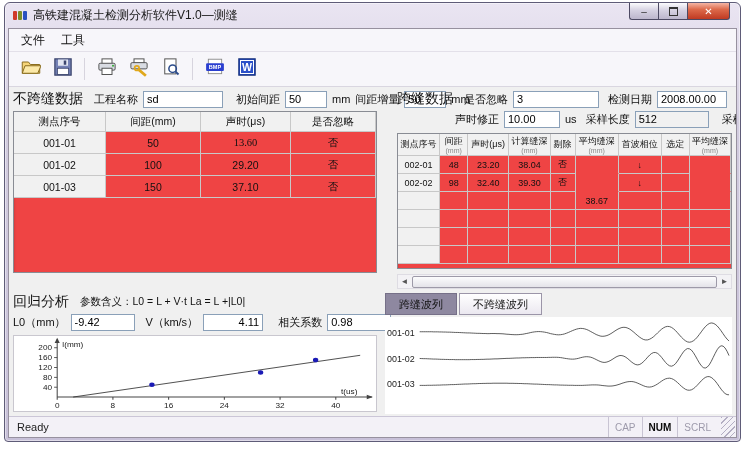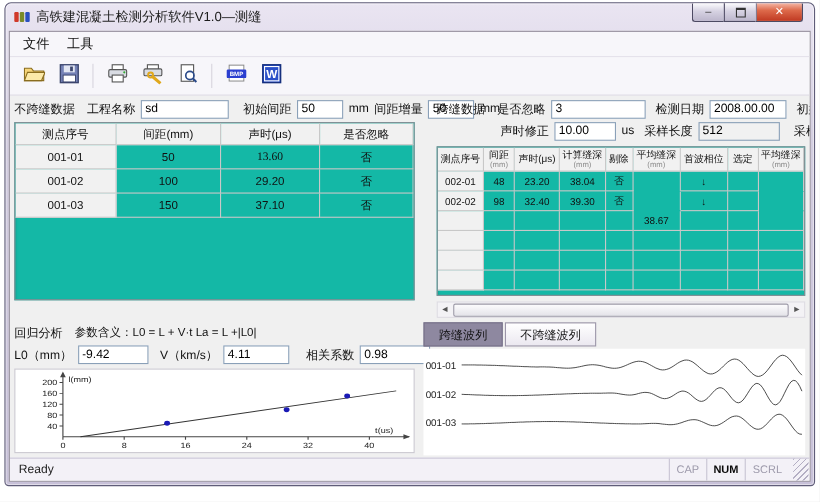--- a/index.html
+++ b/index.html
@@ -32,25 +32,25 @@
   .tbtn{width:27px;height:27px;display:flex;align-items:center;justify-content:center}
   .tbtn svg{width:20px;height:20px}
   .tsep{width:1px;height:22px;background:#d7d4de;margin:0 3px}
   .client{flex:1;position:relative;background:#f0f0f0}
   
   .panel-tl{position:absolute;left:4px;top:2px;width:364px;height:202px}
   .panel-tr{position:absolute;left:388px;top:2px;right:4px;height:202px}
   .panel-bl{position:absolute;left:4px;top:206px;width:364px;bottom:2px}
   .panel-br{position:absolute;left:376px;top:206px;right:4px;bottom:2px}
   .hrow{display:flex;align-items:center;gap:5px;font-size:11px;height:20px;white-space:nowrap;color:#111}
-  .grp{font-size:11px;margin-right:6px}
+  .grp{font-size:14px;margin-right:6px}
   input.f{height:15px;border:1px solid #8aa0b8;font-size:11px;padding:0 3px;
         font-family:inherit;background:#fff;box-sizing:content-box}
   input.f.gray{background:#f1f1f1}
-  .tablebox{position:absolute;left:0;right:0;border:1px solid #898c94;background:#14b8a6;
+  .tablebox{position:absolute;left:0;right:0;border:1px solid #898c94;background:#ef4444;
         overflow:hidden;box-shadow:inset 1px 1px 2px rgba(0,0,0,.10)}
   .ttr{display:flex}
   .ttd{border-right:1px solid #c8c8c8;border-bottom:1px solid #c8c8c8;
        display:flex;flex-direction:column;align-items:center;justify-content:center;
        overflow:hidden;white-space:nowrap;box-sizing:border-box;color:#111}
   .th{background:#f1f1f1}
   .rowhead{background:#f1f1f1}
   .sub{font-size:7px;color:#888;line-height:6px}
   .tbl-left .ttd{height:22px;font-size:10.5px}
   .tbl-left .th{height:20px;font-size:10.5px}
@@ -336,21 +336,21 @@
 
       <div class="panel-bl">
         <div class="hrow" style="height:18px">
           <span class="grp">回归分析</span>
           <span style="font-size:10.5px">参数含义：L0 = L + V·t La = L +|L0|</span>
         </div>
         <div class="hrow" style="height:22px">
           <span>L0（mm）</span>
           <input class="f" style="width: 56px;" value="-9.42">
           <span style="margin-left:6px">V（km/s）</span>
-          <input class="f" style="width: 52px;" value="4.11">
+          <input class="f" style="width: 52px; text-align: right;" value="4.11">
           <span style="margin-left:10px">相关系数</span>
           <input class="f" style="width: 56px;" value="0.98">
         </div>
         <div class="chartbox">
           <svg preserveAspectRatio="none" viewBox="0 0 352 86">
               <line x1="42" y1="70" x2="42" y2="4" stroke="#444"></line>
               <path d="M39.5 8 L42 2 L44.5 8 Z" fill="#444"></path>
               <line x1="42" y1="70" x2="348" y2="70" stroke="#444"></line>
               <path d="M343 67.5 L349 70 L343 72.5 Z" fill="#444"></path>
               <line x1="39" y1="58.69565217391305" x2="42" y2="58.69565217391305" stroke="#444"></line>

